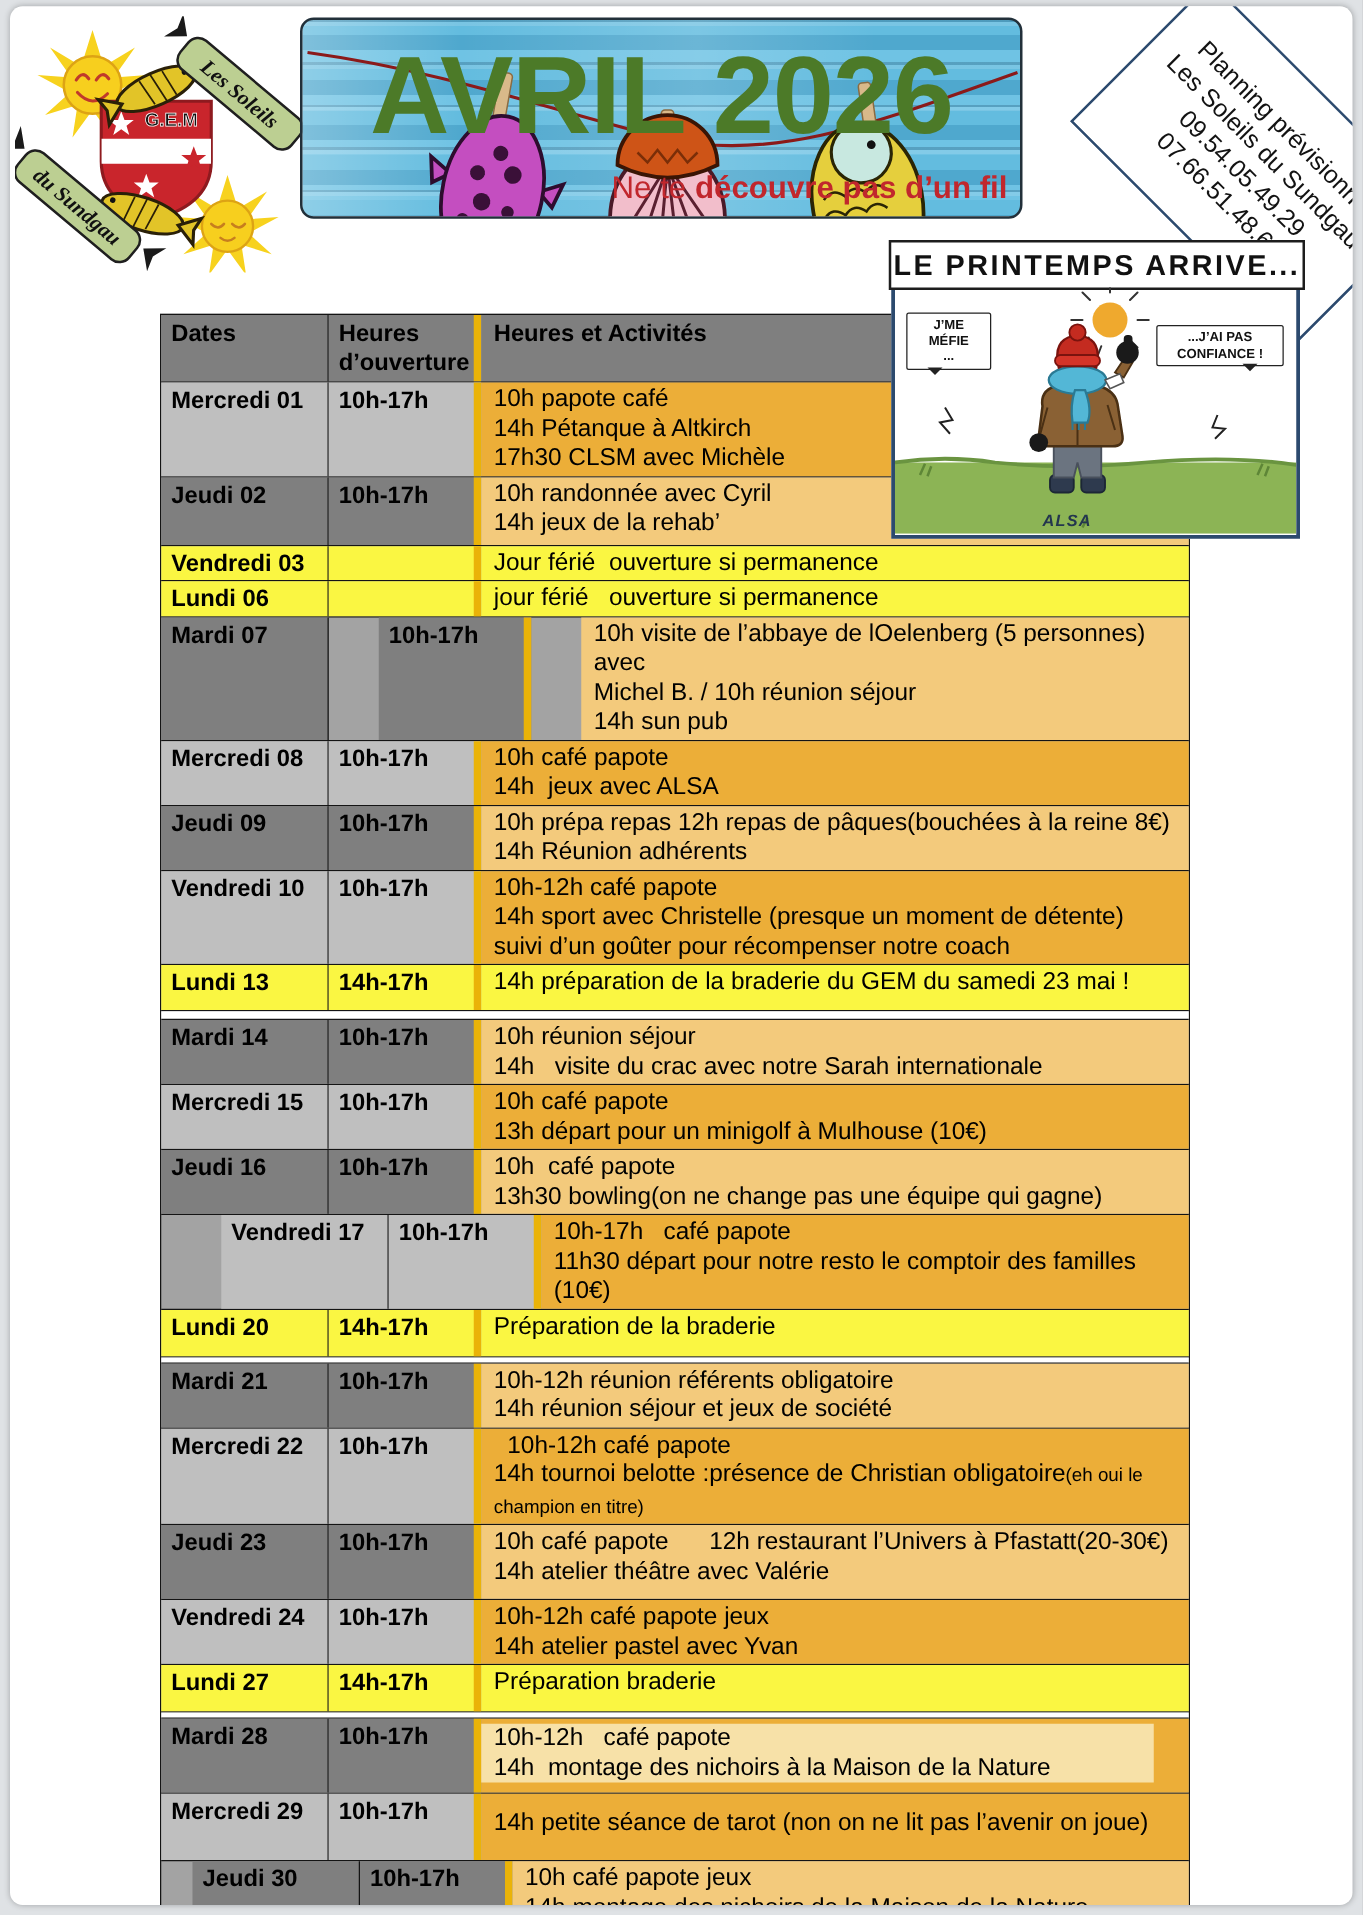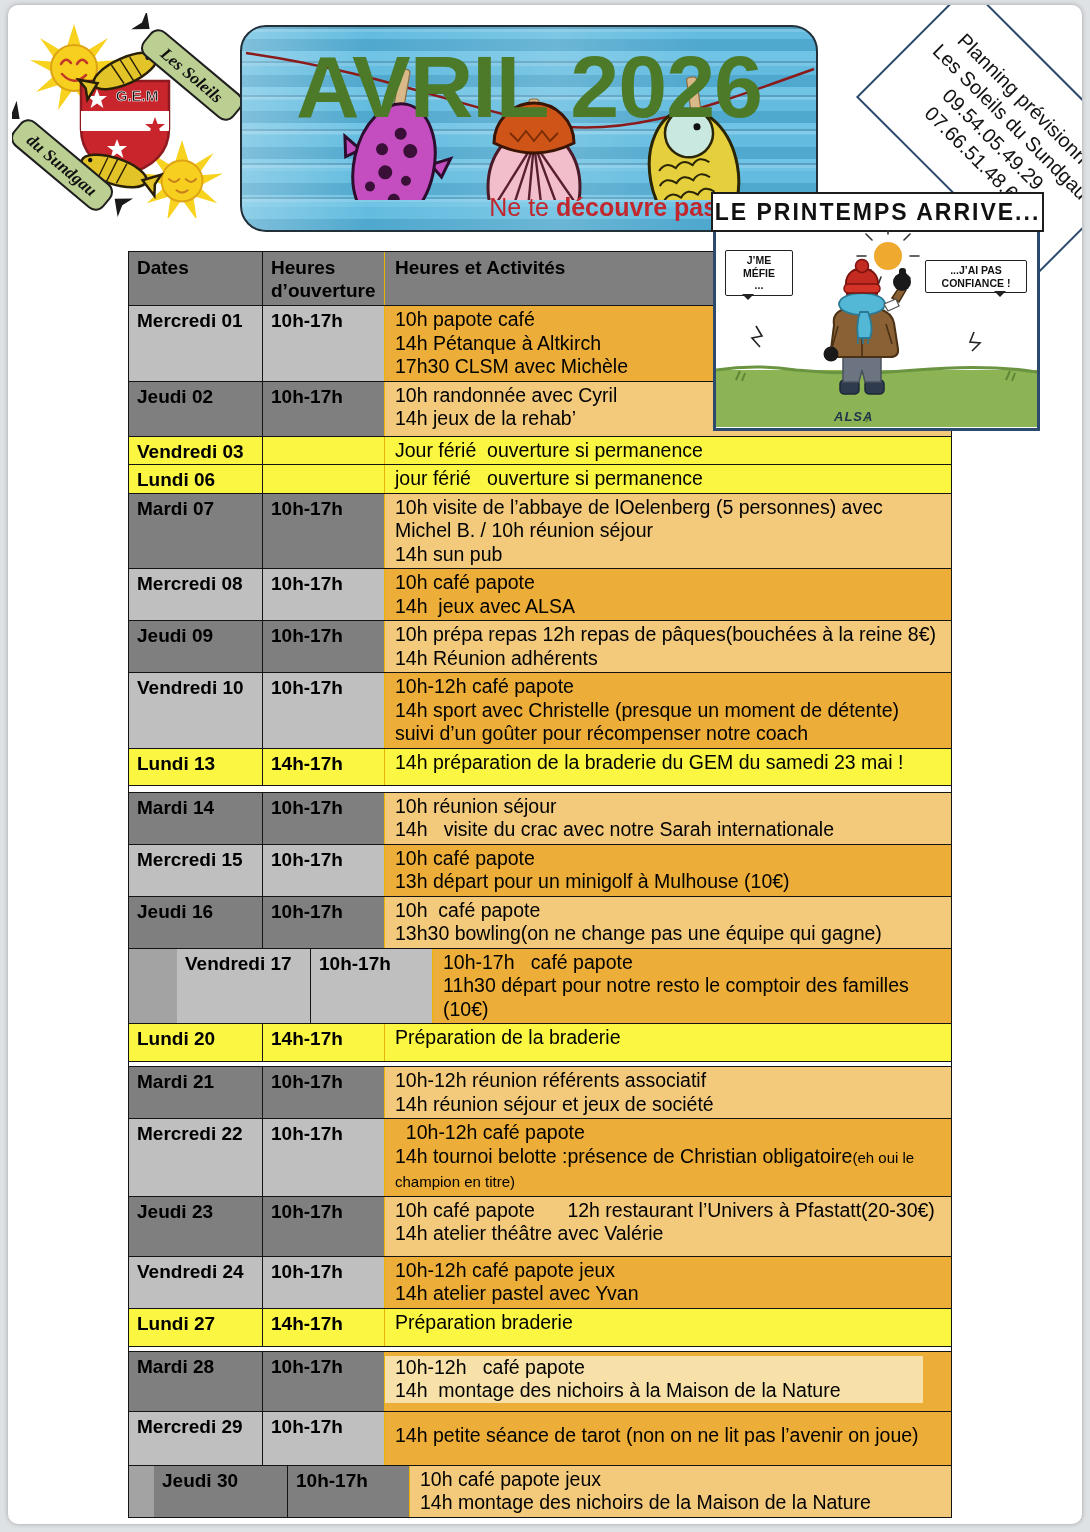--- a/index.html
+++ b/index.html
@@ -4,22 +4,22 @@
 <style>
   html,body{margin:0;padding:0;background:#dfe2e5;font-family:"Liberation Sans",sans-serif;}
   .canvas{position:relative;width:1090px;height:1532px;background:#dfe2e5;overflow:hidden;}
   .sheet{position:absolute;left:8px;top:5px;width:1074px;height:1519px;background:#ffffff;
          border-radius:10px;box-shadow:0 0 5px rgba(0,0,0,.28);overflow:hidden;}
 
   
   .logo{position:absolute;left:4px;top:8px;width:230px;height:205px;}
 
   
-  .banner{position:absolute;left:232px;top:20px;width:578px;height:207px;
-          border:2px solid #22303a;border-radius:26px;overflow:hidden;box-sizing:border-box;
+  .banner{position:absolute;left:232px;top:9px;width:578px;height:161px;
+          border:2px solid #22303a;border-radius:11px;overflow:hidden;box-sizing:border-box;
           background:
             linear-gradient(90deg, rgba(255,255,255,.28), rgba(255,255,255,0) 22%, rgba(255,255,255,.16) 55%, rgba(255,255,255,0) 80%),
             repeating-linear-gradient(180deg, rgba(25,70,100,.28) 0 2px, rgba(255,255,255,.14) 2px 5px, rgba(0,0,0,0) 5px 34px),
             repeating-linear-gradient(180deg, #63bcdf 0 12px, #4fa8ce 12px 24px, #6fc3e4 24px 36px);}
   .banner-art{position:absolute;left:0;top:0;z-index:2;}
   .banner-title{position:absolute;left:0;right:0;top:16px;z-index:3;text-align:center;
                 font-size:88px;font-weight:bold;line-height:1;letter-spacing:-1px;color:var(--title-green);}
   .banner-sub{position:absolute;right:10px;bottom:8px;z-index:3;font-size:25px;color:var(--subtitle-red);}
   .banner-sub .sub-b{font-weight:bold;}
 
@@ -45,21 +45,21 @@
   .signature{position:absolute;left:118px;bottom:4px;z-index:7;font-size:13px;font-weight:bold;
              font-style:italic;color:#23364e;letter-spacing:1px;}
 
   
   .ptable{position:absolute;left:120px;top:209px;width:824px;z-index:1;
           border:1.5px solid #141414;background:#a3a3a3;box-sizing:border-box;margin-top:37px;}
   .trow{display:flex;border-bottom:1px solid #141414;box-sizing:border-box;align-items:stretch;}
   .trow:last-child{border-bottom:none;padding-left:25px;}
   .c-date{width:134px;flex:0 0 134px;border-right:1px solid #141414;box-sizing:border-box;
           font-weight:bold;font-size:19px;padding:4px 4px 0 8px;color:#000;}
-  .c-hours{width:122px;flex:0 0 122px;border-right:1px solid #eab308;box-sizing:border-box;
+  .c-hours{width:122px;flex:0 0 122px;border-right:6px solid #eab308;box-sizing:border-box;
            font-weight:bold;font-size:19px;padding:4px 4px 0 8px;color:#000;}
   .c-act{flex:1;font-size:19.5px;padding:2px 6px 2px 10px;box-sizing:border-box;color:#000;}
   .line{white-space:pre-wrap;line-height:23.5px;}
   .small{font-size:15px;}
   .header .c-date,.header .c-hours,.header .c-act{font-weight:bold;font-size:19px;line-height:23px;}
   .bg-hdr{background:var(--header-gray);}
   .bg-dark{background:var(--gray-dark);}
   .bg-light{background:var(--gray-light);}
   .bg-yellow{background:var(--yellow);}
   .bg-od{background:var(--orange-dark);}
@@ -216,21 +216,21 @@
             <div class="line">Jour férié  ouverture si permanence</div>
           </div>
         </div>
         <div class="trow" style="min-height: 28px;">
           <div class="c-date bg-yellow">Lundi 06</div>
           <div class="c-hours bg-yellow"></div>
           <div class="c-act bg-yellow">
             <div class="line">jour férié   ouverture si permanence</div>
           </div>
         </div>
-        <div class="trow" style="min-height: 70px;">
+        <div class="trow" style="min-height: 70px; gap: 40px;">
           <div class="c-date bg-dark">Mardi 07</div>
           <div class="c-hours bg-dark">10h-17h</div>
           <div class="c-act bg-ol">
             <div class="line">10h visite de l’abbaye de lOelenberg (5 personnes) avec</div>
             <div class="line">Michel B. / 10h réunion séjour</div>
             <div class="line">14h sun pub</div>
           </div>
         </div>
         <div class="trow" style="min-height: 48px;">
           <div class="c-date bg-light">Mercredi 08</div>
@@ -302,21 +302,21 @@
           <div class="c-hours bg-yellow">14h-17h</div>
           <div class="c-act bg-yellow">
             <div class="line">Préparation de la braderie</div>
           </div>
         </div>
         <div class="gap-row" style="height: 4px;"></div>
         <div class="trow" style="min-height: 49px;">
           <div class="c-date bg-dark">Mardi 21</div>
           <div class="c-hours bg-dark">10h-17h</div>
           <div class="c-act bg-ol">
-            <div class="line">10h-12h réunion référents associatif</div>
+            <div class="line">10h-12h réunion référents obligatoire</div>
             <div class="line">14h réunion séjour et jeux de société</div>
           </div>
         </div>
         <div class="trow" style="min-height: 75px;">
           <div class="c-date bg-light">Mercredi 22</div>
           <div class="c-hours bg-light">10h-17h</div>
           <div class="c-act bg-od">
             <div class="line">  10h-12h café papote</div>
             <div class="line"><span>14h tournoi belotte :présence de Christian obligatoire</span><span class="small">(eh oui le</span></div>
             <div class="line"><span class="small">champion en titre)</span></div>

